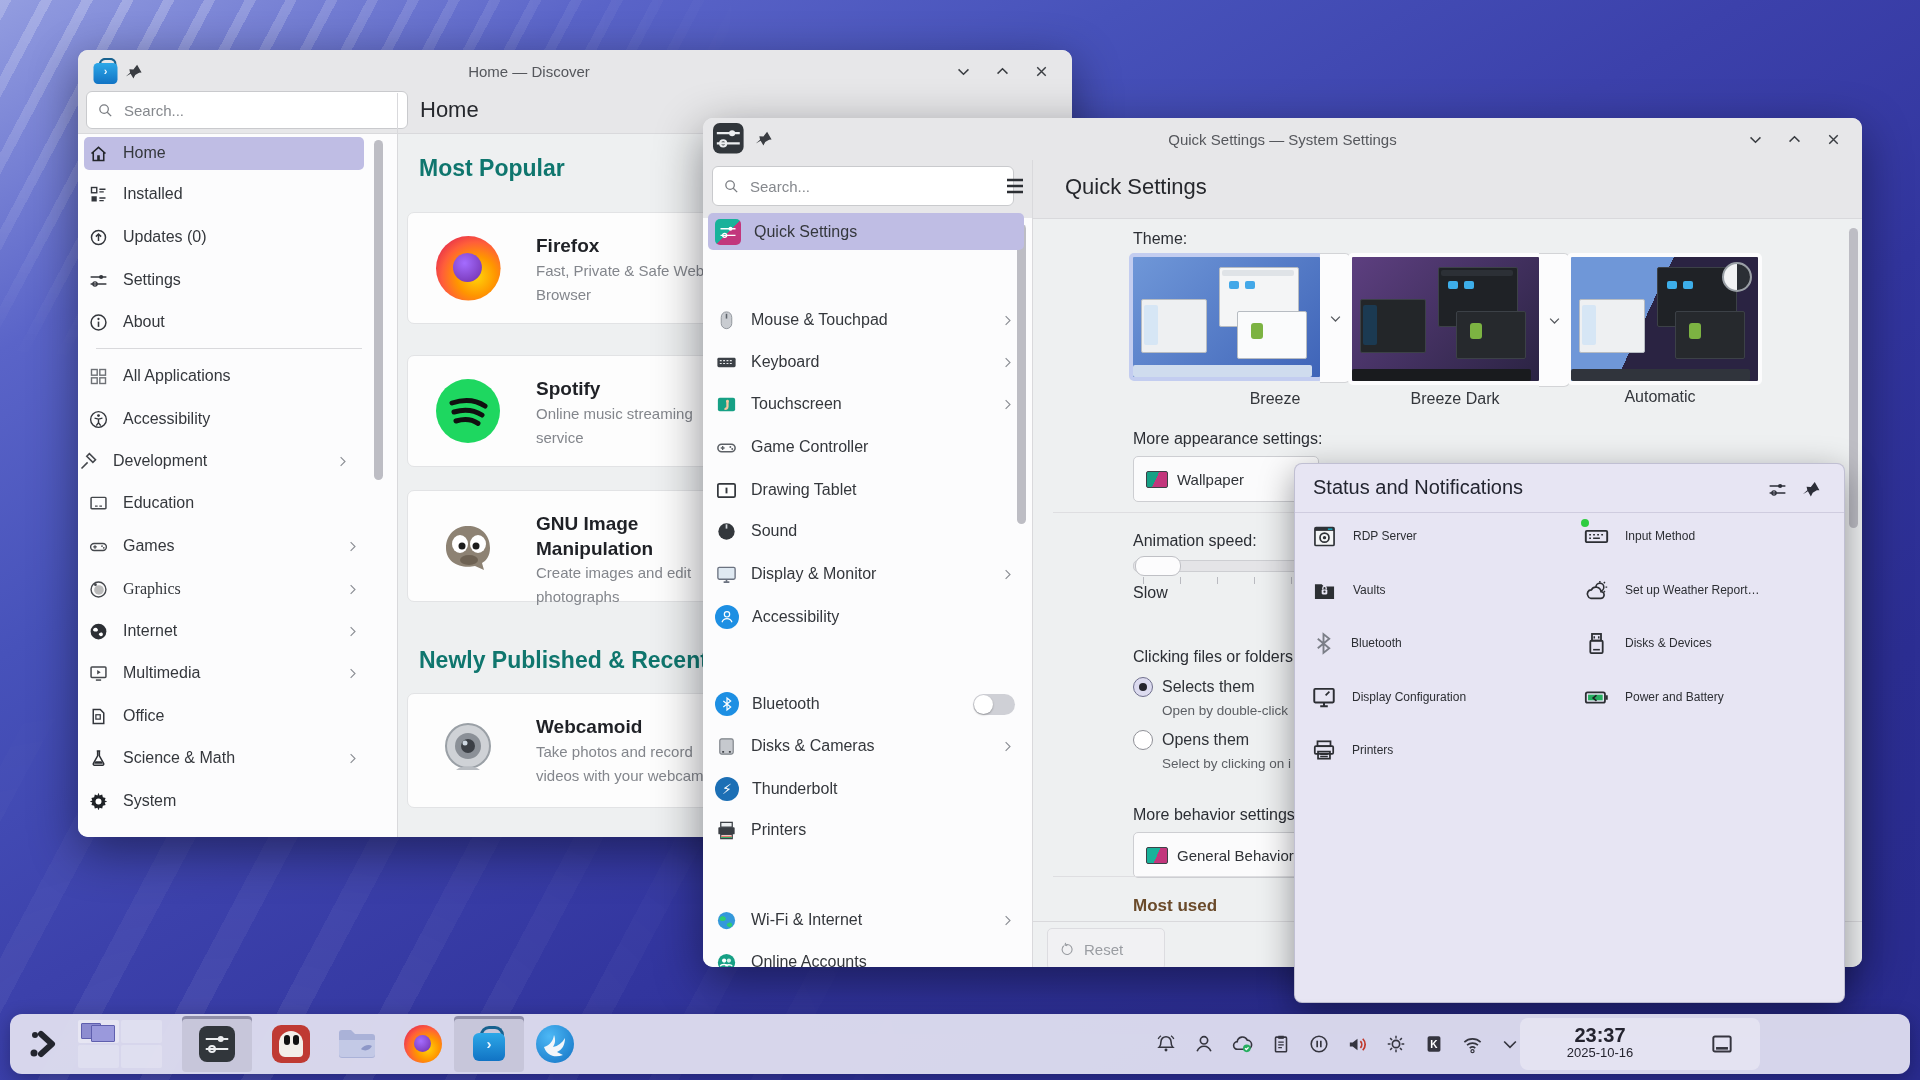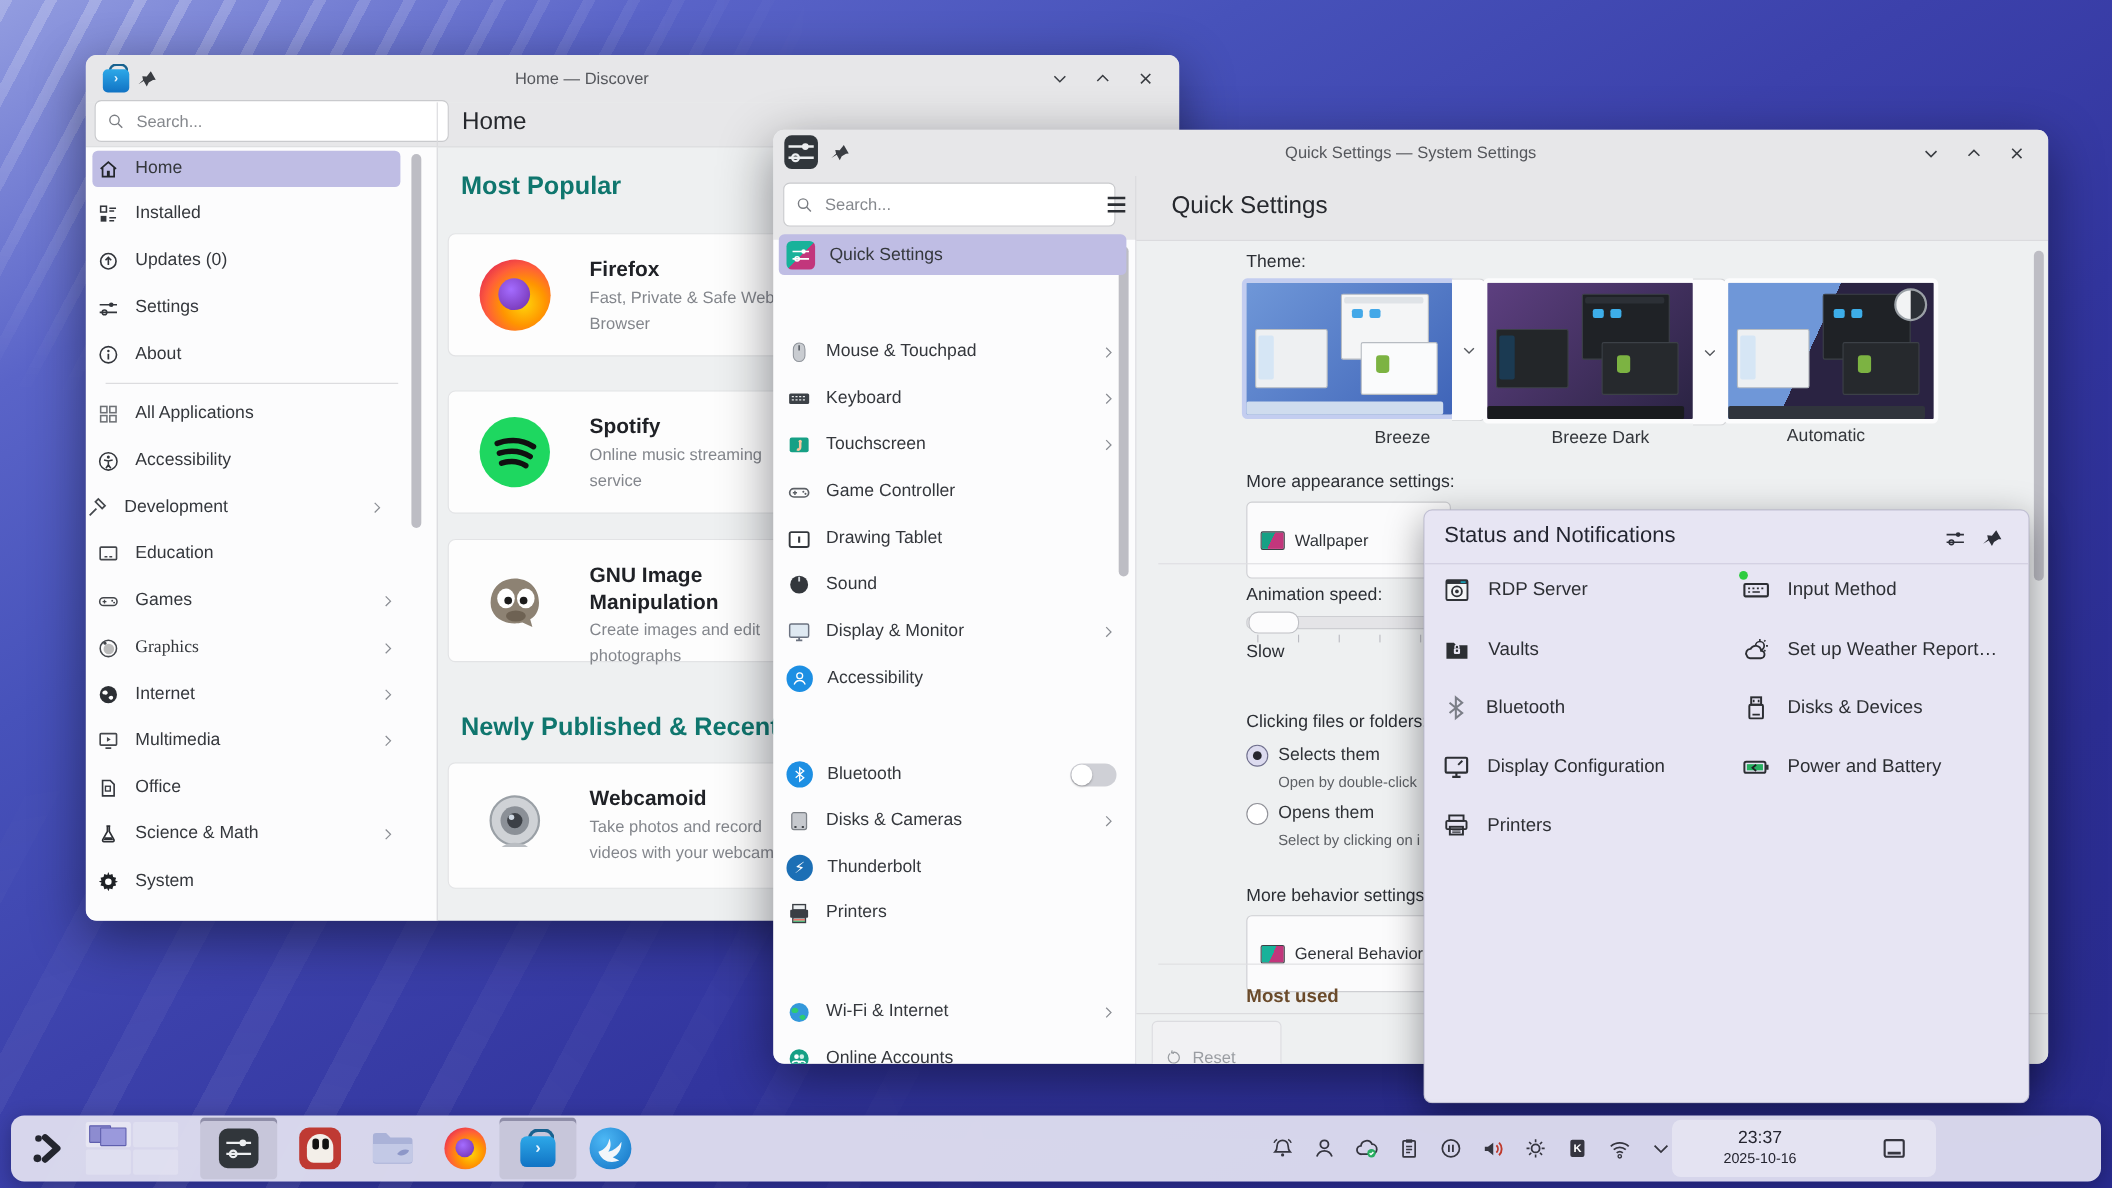--- a/index.html
+++ b/index.html
@@ -36,46 +36,46 @@
   .dsel{position:absolute;left:84px;width:280px;height:33px;border-radius:5px;background:#bfbde4;}
   .card{position:absolute;left:407px;width:630px;background:#fdfdfd;border:1px solid #e2e3e5;border-radius:7px;}
   .appname{position:absolute;left:128px;top:20px;font-size:19px;font-weight:bold;color:#1f2126;width:220px;line-height:25px;}
   .appdesc{position:absolute;left:128px;font-size:15px;color:#83868c;width:200px;line-height:24px;}
   .sechead{position:absolute;font-size:23px;font-weight:600;color:#0f766e;white-space:nowrap;}
   
   .srow{position:absolute;left:712px;width:300px;height:40px;display:flex;align-items:center;gap:13px;}
   .srow .sp{flex:1;}
   .shead{position:absolute;left:712px;width:295px;display:flex;align-items:center;gap:10px;font-size:15px;font-weight:bold;color:#2c2f34;}
   .shead .ln{flex:1;height:1px;background:#d6d6d9;}
-  .btn{position:absolute;background:#fbfbfc;border:1px solid #cdced2;border-radius:5px;display:flex;align-items:center;gap:9px;padding:16px 12px;font-size:15px;color:#2f3237;}
+  .btn{position:absolute;background:#fbfbfc;border:1px solid #cdced2;border-radius:5px;display:flex;align-items:center;gap:9px;padding:4px 12px;font-size:15px;color:#2f3237;}
   .toggle{width:42px;height:21px;border-radius:11px;background:#cfd0d6;position:relative;}
   .toggle::after{content:"";position:absolute;left:1px;top:1px;width:19px;height:19px;border-radius:50%;background:#fff;box-shadow:0 1px 2px rgba(0,0,0,.3);}
   .thumbcard{position:absolute;border-radius:5px;overflow:hidden;}
   .thlbl{position:absolute;font-size:16px;color:#33363b;transform:translateX(-50%);white-space:nowrap;}
   .ddstrip{position:absolute;background:#fcfcfd;border:1px solid #d3d4d7;border-left:none;border-radius:0 6px 6px 0;display:flex;align-items:center;justify-content:center;}
   .miniwin{position:absolute;border-radius:2px;}
   .tick{position:absolute;width:1px;height:7px;background:#b9bac0;}
   .radio{position:absolute;width:20px;height:20px;border-radius:50%;background:#fff;border:1px solid #8f9097;box-sizing:border-box;}
   .radio.on{background:#dcdbef;border-color:#6f6f8d;}
   .radio.on::after{content:"";position:absolute;left:5px;top:5px;width:8px;height:8px;border-radius:50%;background:#26262e;}
   .flabel{position:absolute;font-size:16px;color:#2f3237;white-space:nowrap;}
   .fsub{position:absolute;font-size:13.5px;color:#5c5f64;white-space:nowrap;}
   
   .popup{position:absolute;left:1294px;top:463px;width:549px;height:538px;background:#e7e5f3;border-radius:8px;
     box-shadow:0 10px 34px rgba(0,0,10,.4);border:1px solid rgba(120,120,150,.35);}
-  .prow{position:absolute;height:44px;display:flex;align-items:center;gap:15px;font-size:17px;color:#2c2e33;white-space:nowrap;}
+  .prow{position:absolute;height:44px;display:flex;align-items:center;gap:15px;font-size:12px;color:#2c2e33;white-space:nowrap;}
   
   .panel{position:absolute;left:10px;top:1014px;width:1900px;height:60px;border-radius:12px;background:rgba(222,221,238,.96);
     box-shadow:0 4px 18px rgba(0,0,20,.3);}
   .tcell{position:absolute;top:2px;height:56px;width:70px;border-radius:4px;}
   .tcell.active{background:#c7c6da;box-shadow:inset 0 3px 0 #8f8ea8;}
   .ticon{position:absolute;top:50%;left:50%;transform:translate(-50%,-50%);}
   .tray{position:absolute;display:flex;align-items:center;gap:16px;}
   .clock{position:absolute;text-align:center;color:#24242f;}
-  .clock .t{font-size:16px;line-height:22px;}
+  .clock .t{font-size:20px;line-height:22px;font-weight:bold;}
   .clock .d{font-size:13px;line-height:14px;}
   .ghosticon{width:38px;height:38px;background:#bf3a33;border-radius:9px;position:relative;}
   .ghosticon .b{position:absolute;left:7px;top:6px;width:24px;height:26px;background:#f3efe9;border-radius:12px 12px 4px 6px;}
   .ghosticon .e1,.ghosticon .e2{position:absolute;top:10px;width:6px;height:10px;background:#111;border-radius:3px;}
   .ghosticon .e1{left:12px;} .ghosticon .e2{left:21px;}
   .ffx{width:38px;height:38px;border-radius:50%;position:relative;
     background:radial-gradient(circle at 62% 62%,#ffd60a 0%,#ff9500 35%,#ff5e3a 60%,#e22850 85%);}
   .ffx::after{content:"";position:absolute;left:10px;top:10px;width:17px;height:17px;border-radius:50%;
     background:radial-gradient(circle at 40% 35%,#a46cff,#6f2da8);}
   .spot{width:64px;height:64px;border-radius:50%;background:#1ed760;position:relative;}

